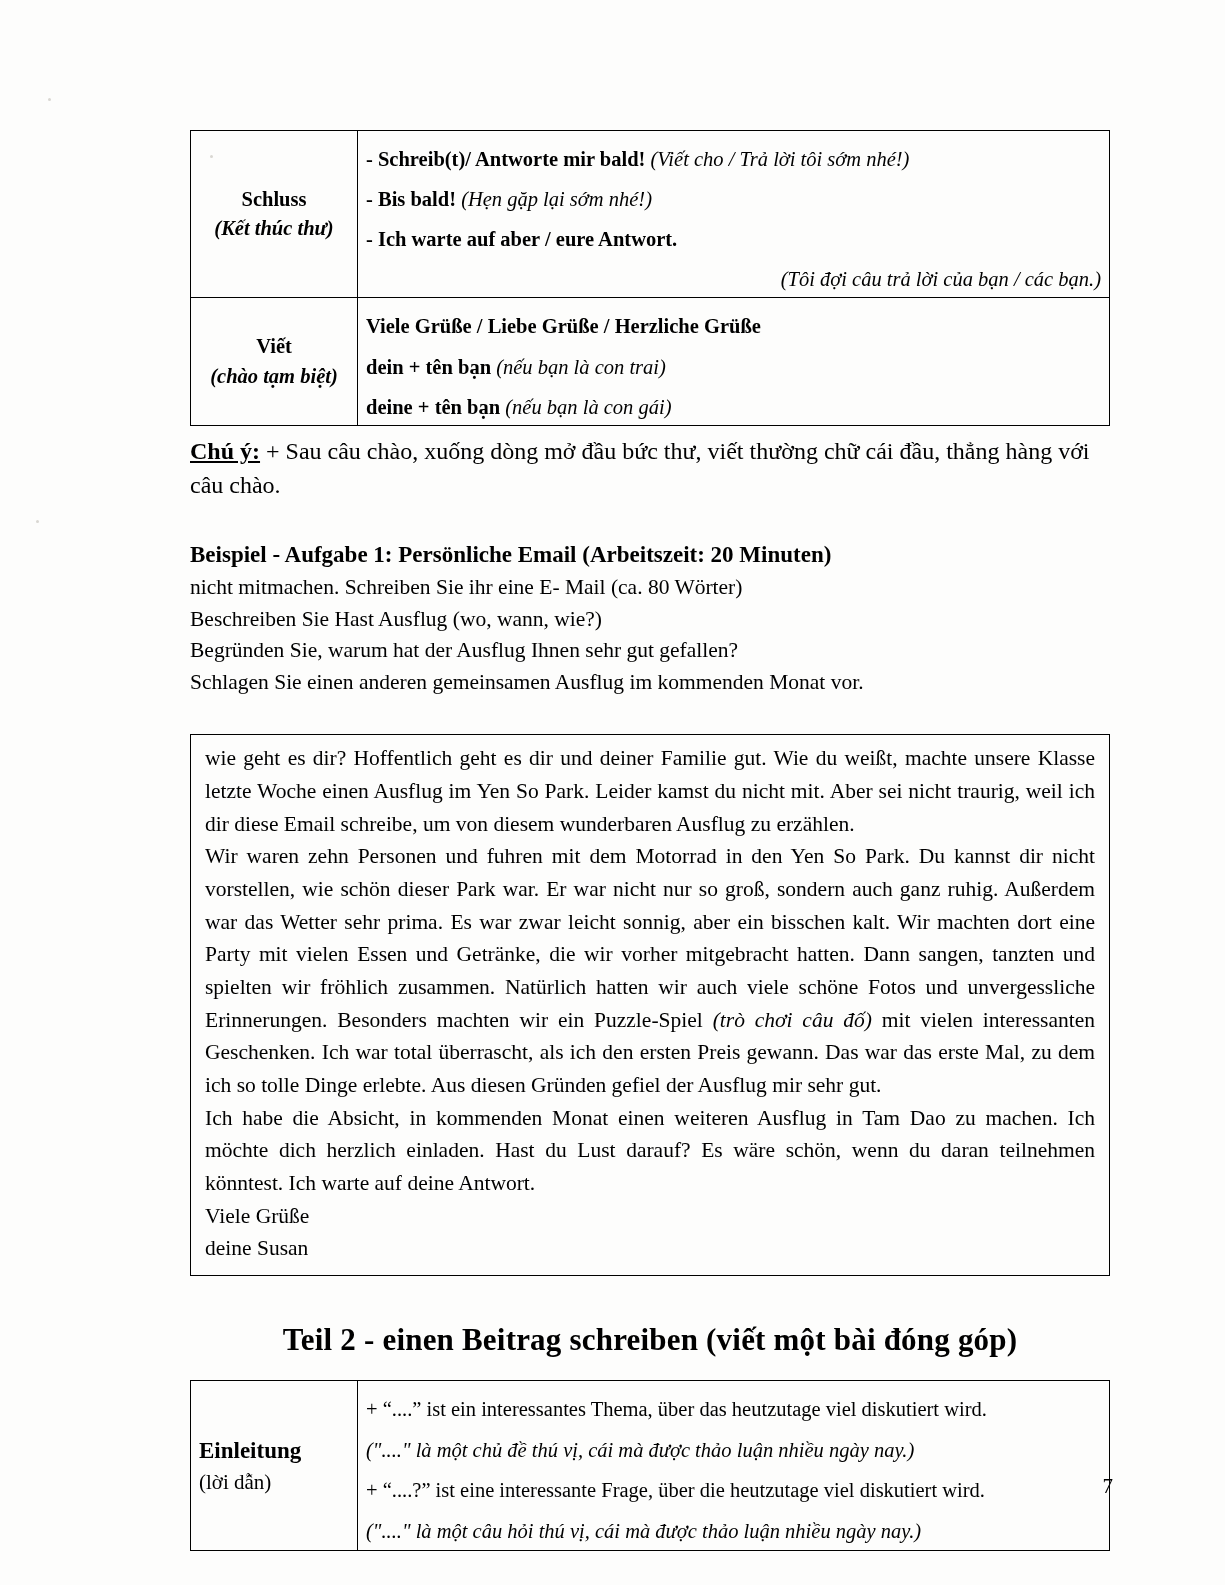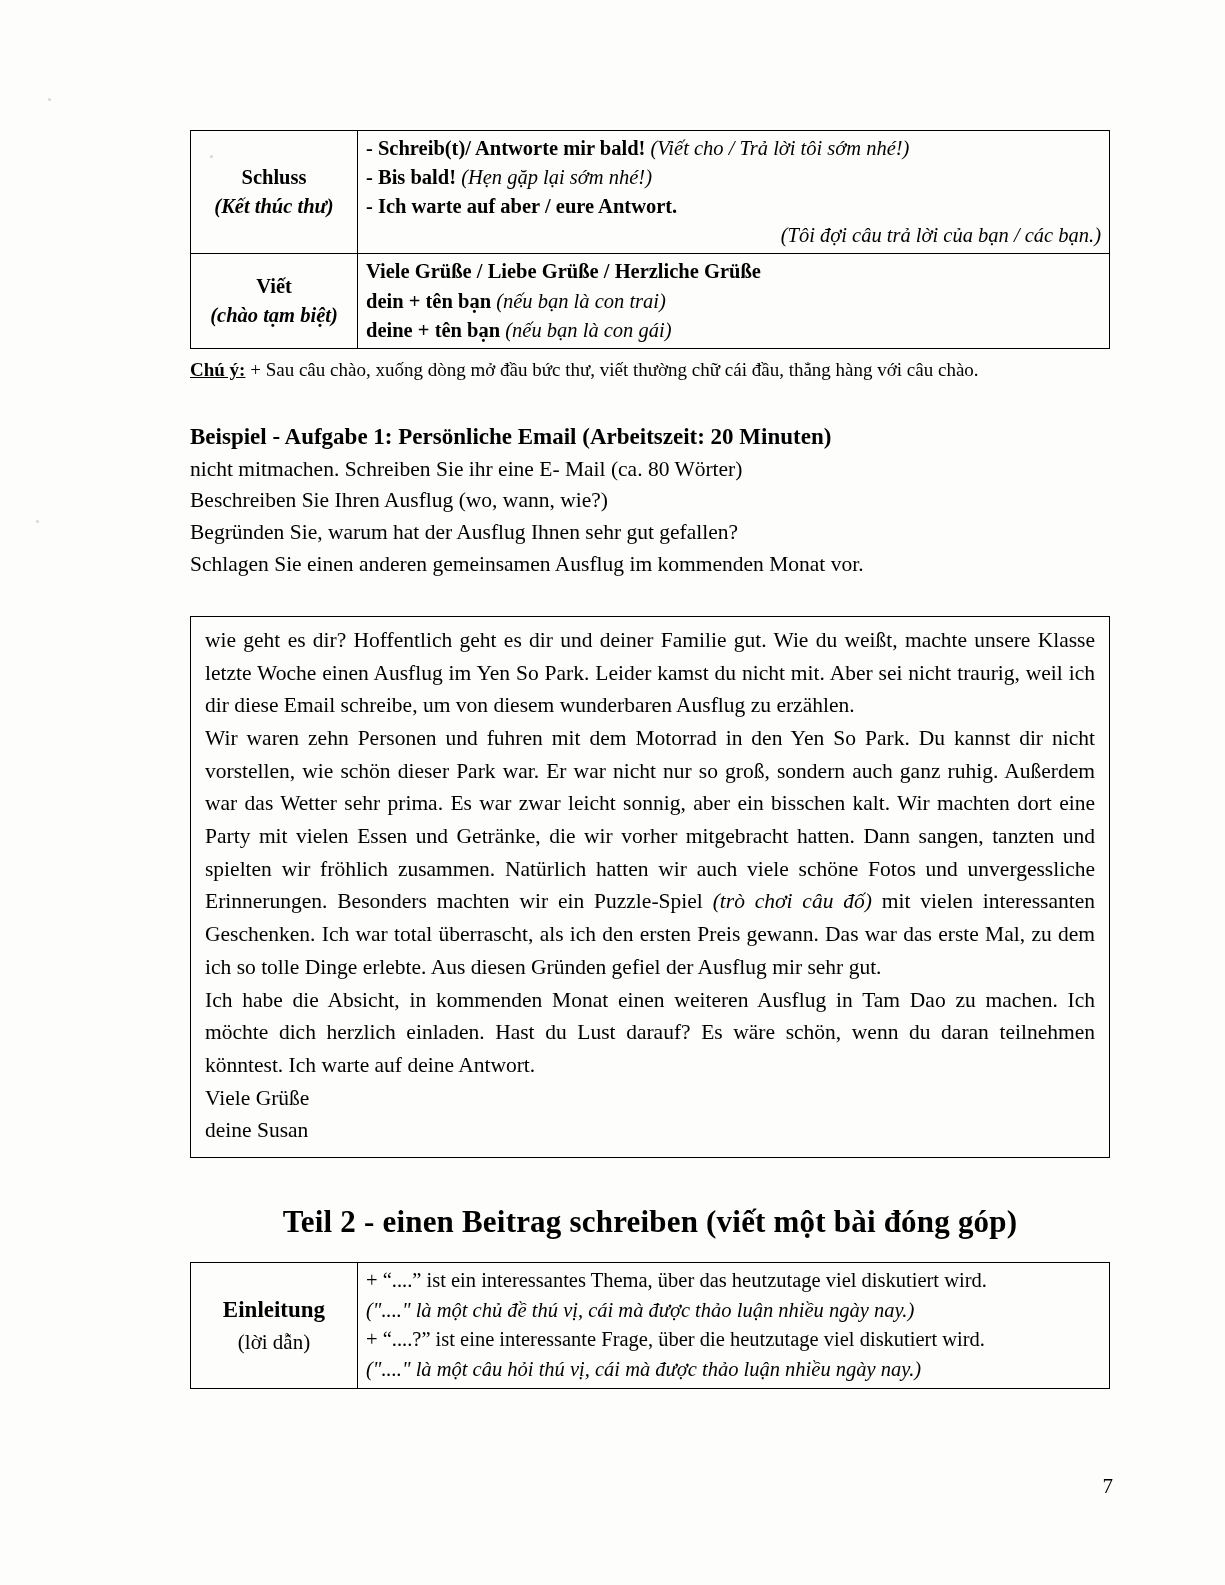--- a/index.html
+++ b/index.html
@@ -56,29 +56,30 @@
   td.body-cell {
     font-weight: bold;
   }
   td.body-cell .vn {
     font-style: italic;
     font-weight: normal;
   }
   .line {
     display: block;
     white-space: nowrap;
+    margin-top: 11px;
   }
   .indent {
     padding-left: 14px;
     text-align: right;
   }
 
   
   .note {
-    font-size: 19px;
+    font-size: 24px;
     line-height: 1.42;
     margin-top: 8px;
   }
   .note .lead {
     font-weight: bold;
     text-decoration: underline;
   }
 
   
   .beispiel-heading {
@@ -116,21 +117,20 @@
     margin-top: 46px;
     margin-bottom: 22px;
     letter-spacing: 0.2px;
   }
   table.teil2-table td {
     font-size: 20.5px;
     line-height: 1.45;
   }
   td.t2-label {
     width: 150px;
-    text-align: center;
   }
   td.t2-label .big {
     font-weight: bold;
     font-size: 23px;
     display: block;
   }
   td.t2-label .small {
     font-weight: normal;
     font-size: 21px;
     display: block;
@@ -213,21 +213,21 @@
     </tbody>
       </table>
 
     <div class="note">
       <span class="lead">Chú ý:</span><span> + Sau câu chào, xuống dòng mở đầu bức thư, viết thường chữ cái đầu, thẳng hàng với câu chào.</span>
     </div>
 
     <div class="beispiel-heading">Beispiel - Aufgabe 1:  Persönliche Email (Arbeitszeit: 20 Minuten)</div>
     <div class="task-lines">
       <div>nicht mitmachen. Schreiben Sie ihr eine E- Mail (ca. 80 Wörter)</div>
-      <div>Beschreiben Sie Ihren Ausflug (wo, wann, wie?)</div>
+      <div>Beschreiben Sie Hast Ausflug (wo, wann, wie?)</div>
       <div>Begründen Sie, warum  hat der Ausflug Ihnen sehr gut gefallen?</div>
       <div>Schlagen Sie einen anderen gemeinsamen Ausflug im kommenden Monat vor.</div>
     </div>
 
     <div class="email-box">
       <p>wie geht es dir? Hoffentlich geht es dir und deiner Familie gut. Wie du weißt, machte unsere Klasse letzte Woche einen Ausflug im Yen So Park. Leider kamst du nicht mit. Aber sei nicht traurig, weil ich dir diese Email schreibe, um von diesem wunderbaren Ausflug zu erzählen.</p>
       <p>
         <span>Wir waren zehn Personen und fuhren mit dem Motorrad in den Yen So Park. Du kannst dir nicht vorstellen, wie schön dieser Park war. Er war nicht nur so groß, sondern auch ganz ruhig. Außerdem war das Wetter sehr prima. Es war zwar leicht sonnig, aber ein bisschen kalt. Wir machten dort eine Party mit vielen Essen und Getränke, die wir vorher mitgebracht hatten. Dann sangen, tanzten und spielten wir fröhlich zusammen. Natürlich hatten wir auch viele schöne Fotos und unvergessliche Erinnerungen. Besonders machten wir ein Puzzle-Spiel </span><span class="it">(trò chơi câu đố)</span><span> mit vielen interessanten Geschenken. Ich war total überrascht, als ich den ersten Preis gewann. Das war das erste Mal, zu dem ich so tolle Dinge erlebte. Aus diesen Gründen gefiel der Ausflug mir sehr gut.</span>
       </p>
       <p>Ich habe die Absicht, in kommenden Monat einen weiteren Ausflug in Tam Dao zu machen. Ich möchte dich herzlich einladen. Hast du Lust darauf? Es wäre schön, wenn du daran teilnehmen könntest. Ich warte auf deine Antwort.</p>

